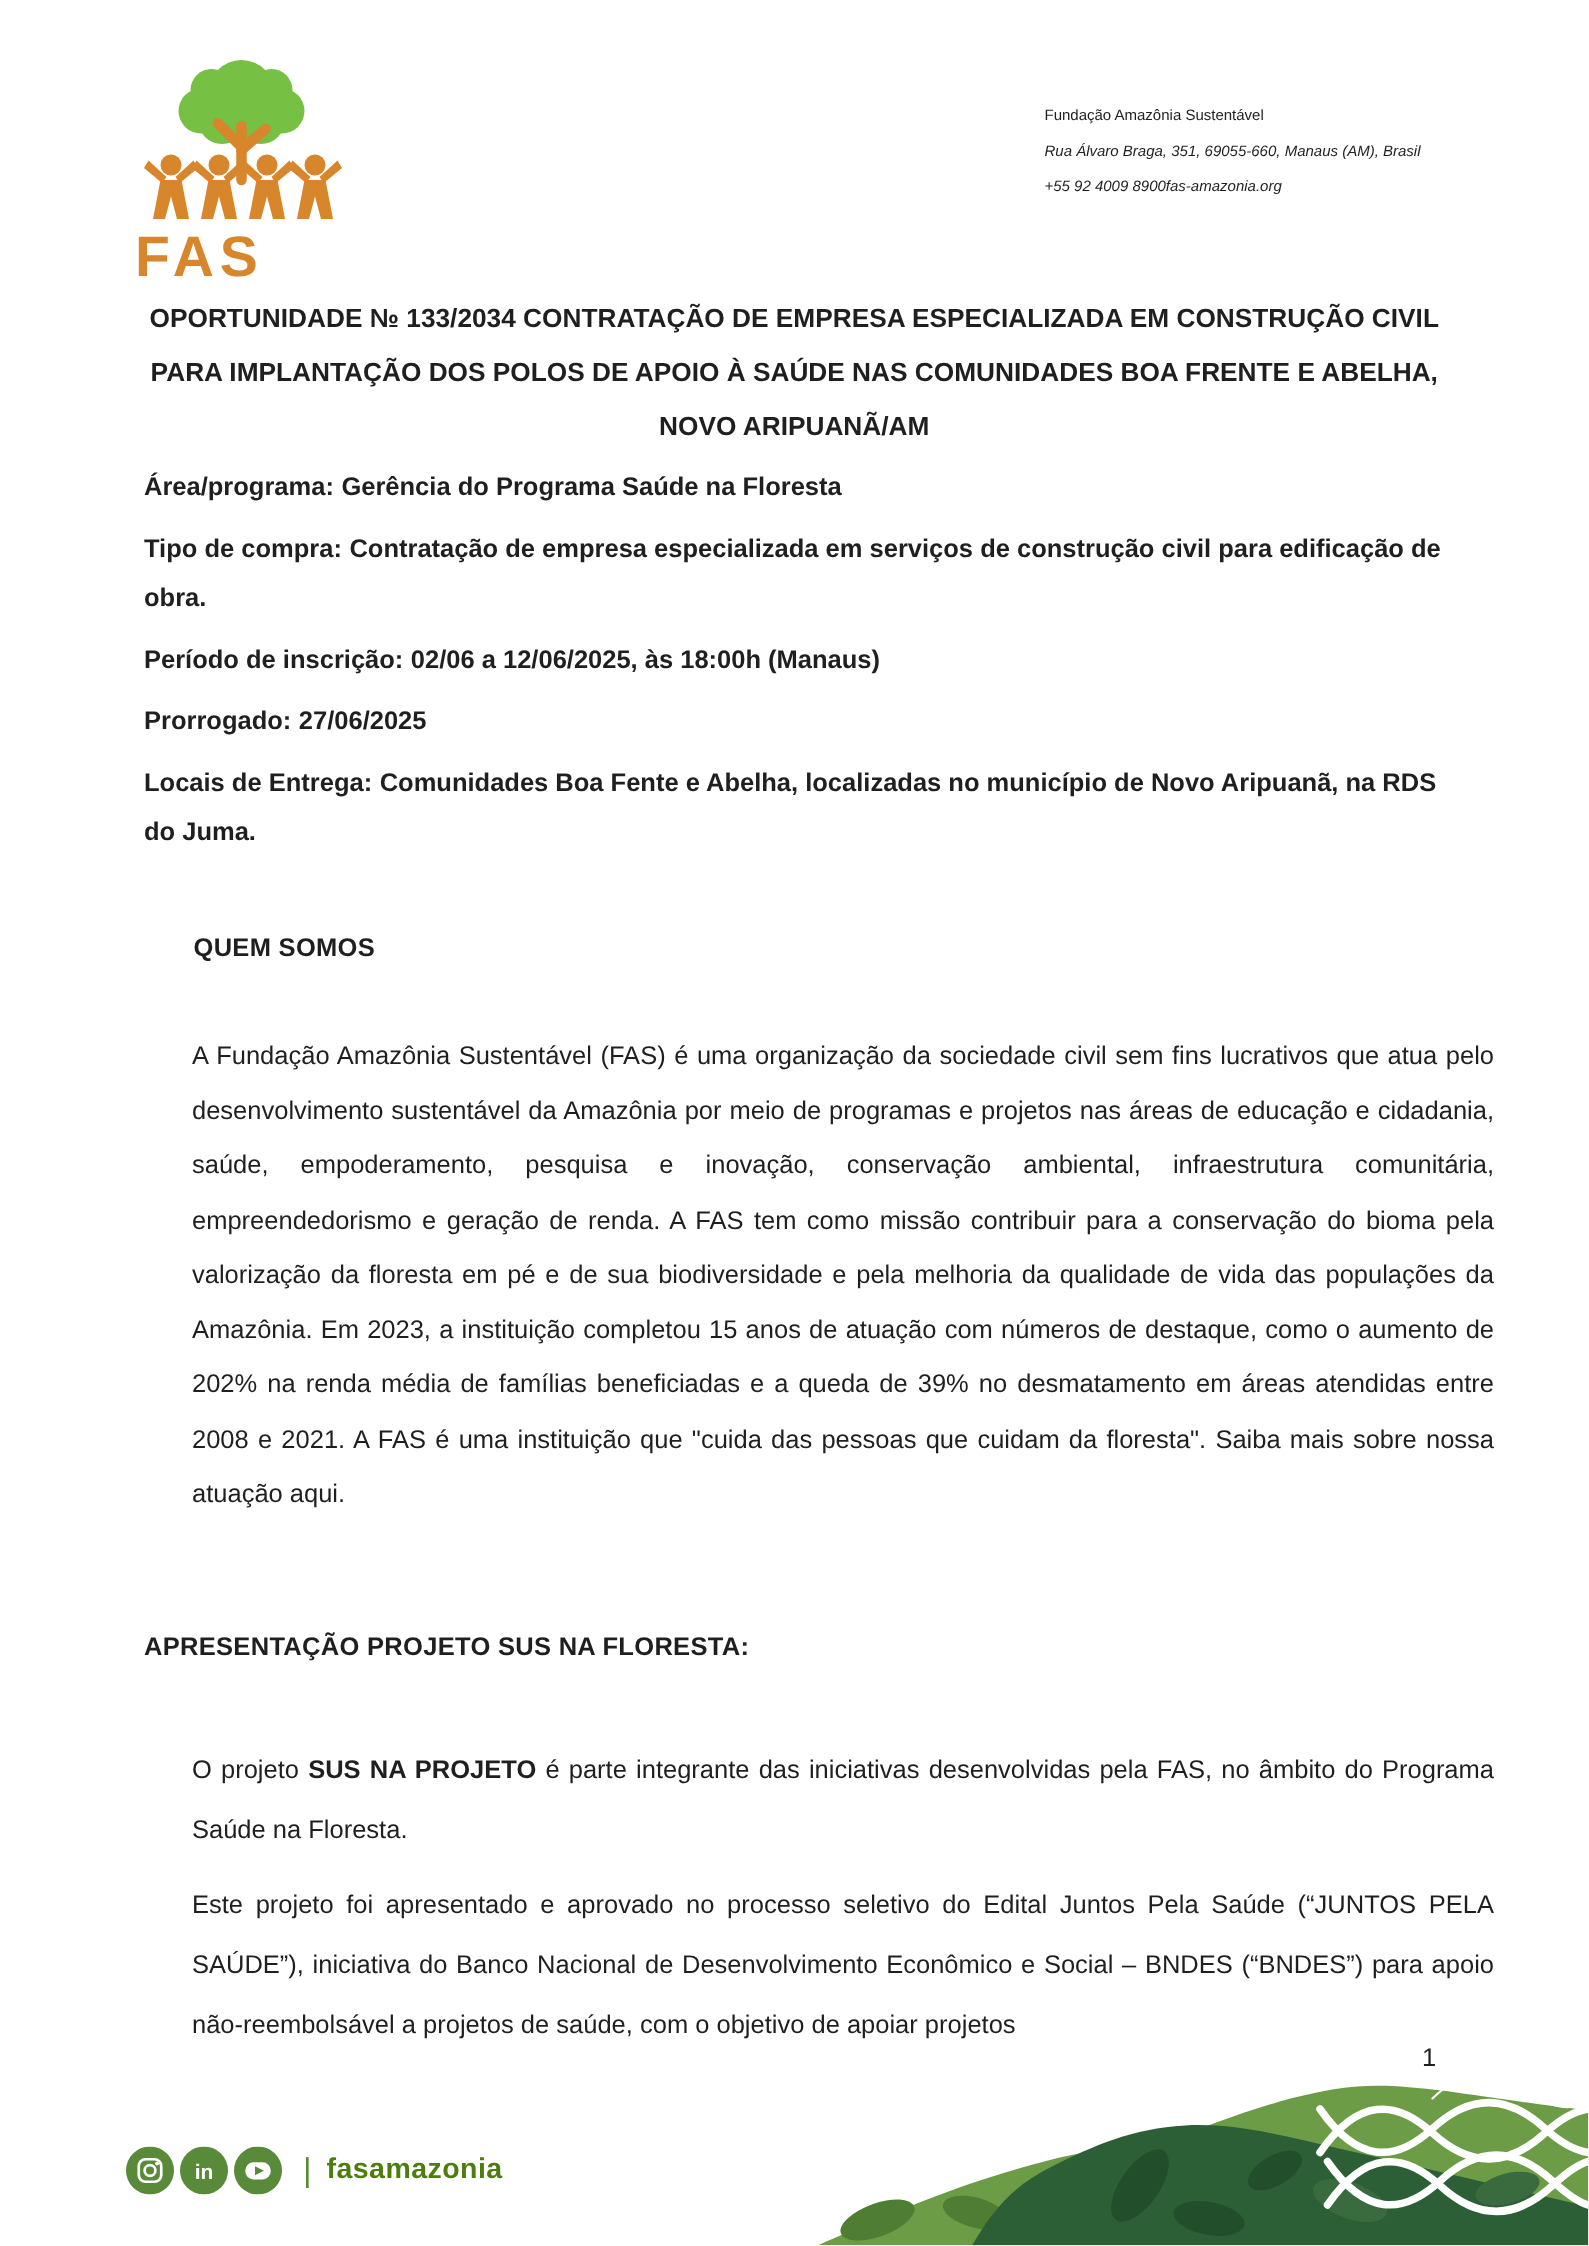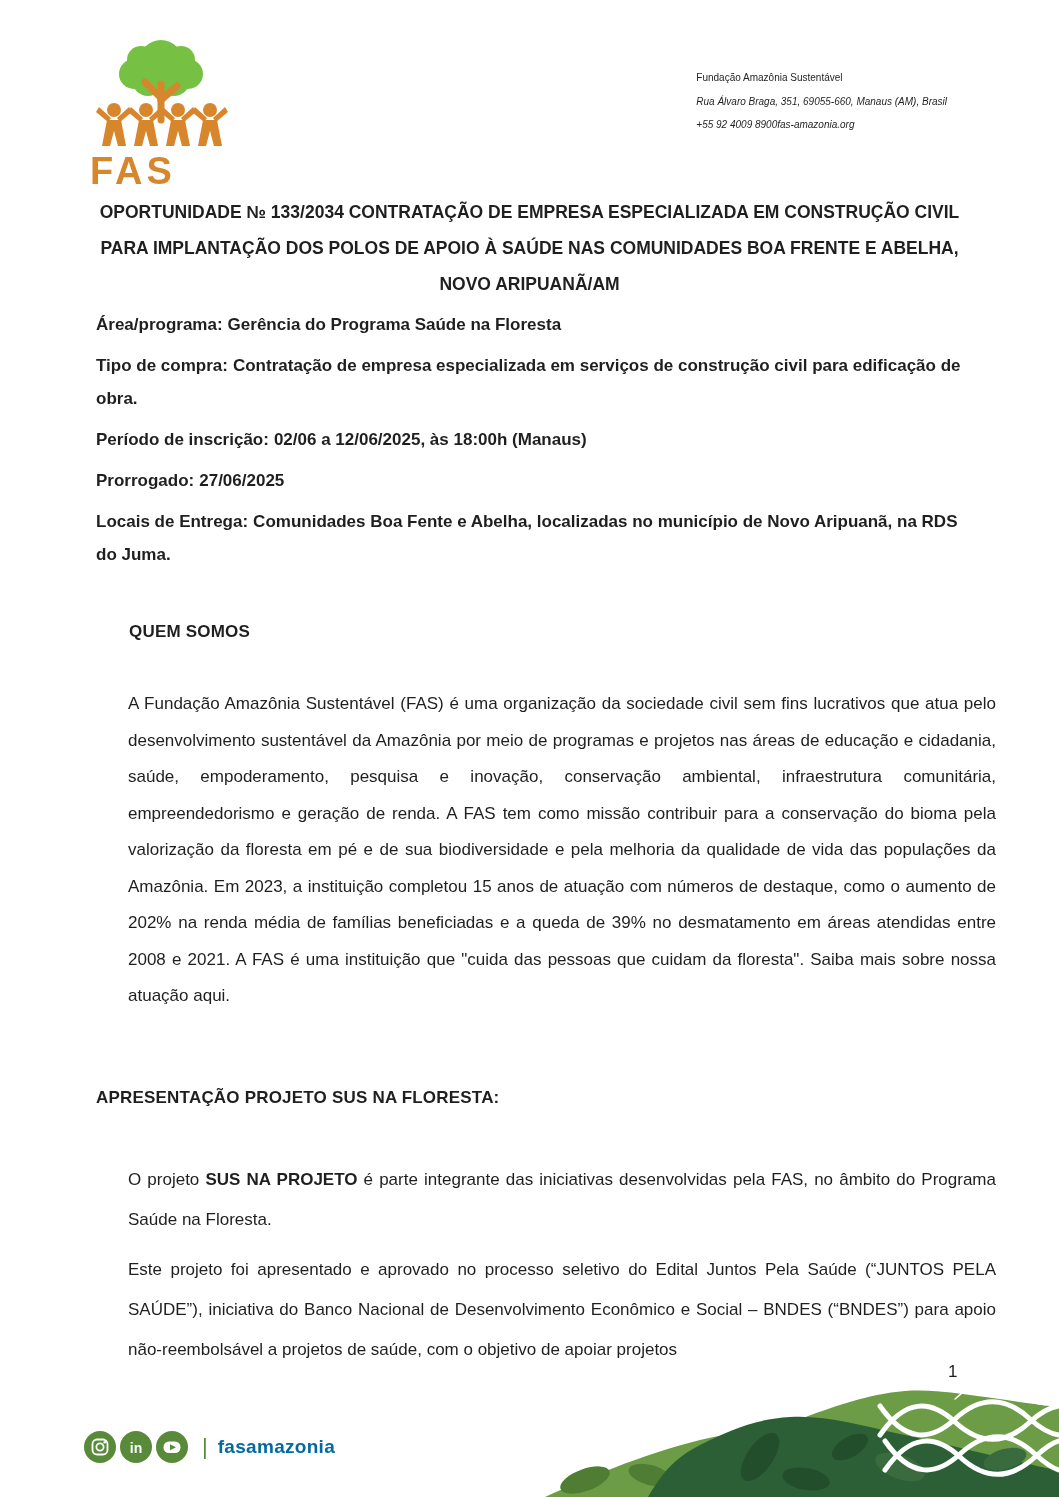--- a/index.html
+++ b/index.html
@@ -49,21 +49,21 @@
   
   .footer-wave{position:absolute;left:0;bottom:0;width:1059px;height:170px;display:block;}
   .social-bar{
     position:absolute;top:1431px;left:84px;display:flex;align-items:center;gap:4px;
   }
   .social-icon{width:32px;height:32px;display:block;cursor:pointer;}
   .handle-sep{
     color:#588a39;font-size:22px;font-weight:300;margin:0 6px 0 10px;line-height:32px;
   }
   .handle-text{
-    color:#0369a1;font-size:19px;font-weight:700;letter-spacing:.3px;
+    color:#4d7c0f;font-size:19px;font-weight:700;letter-spacing:.3px;
   }
 </style>
 </head>
 <body>
 
 <div class="page">
 
   <div class="logo">
     <svg width="150" height="112" viewBox="0 0 150 112">
 

